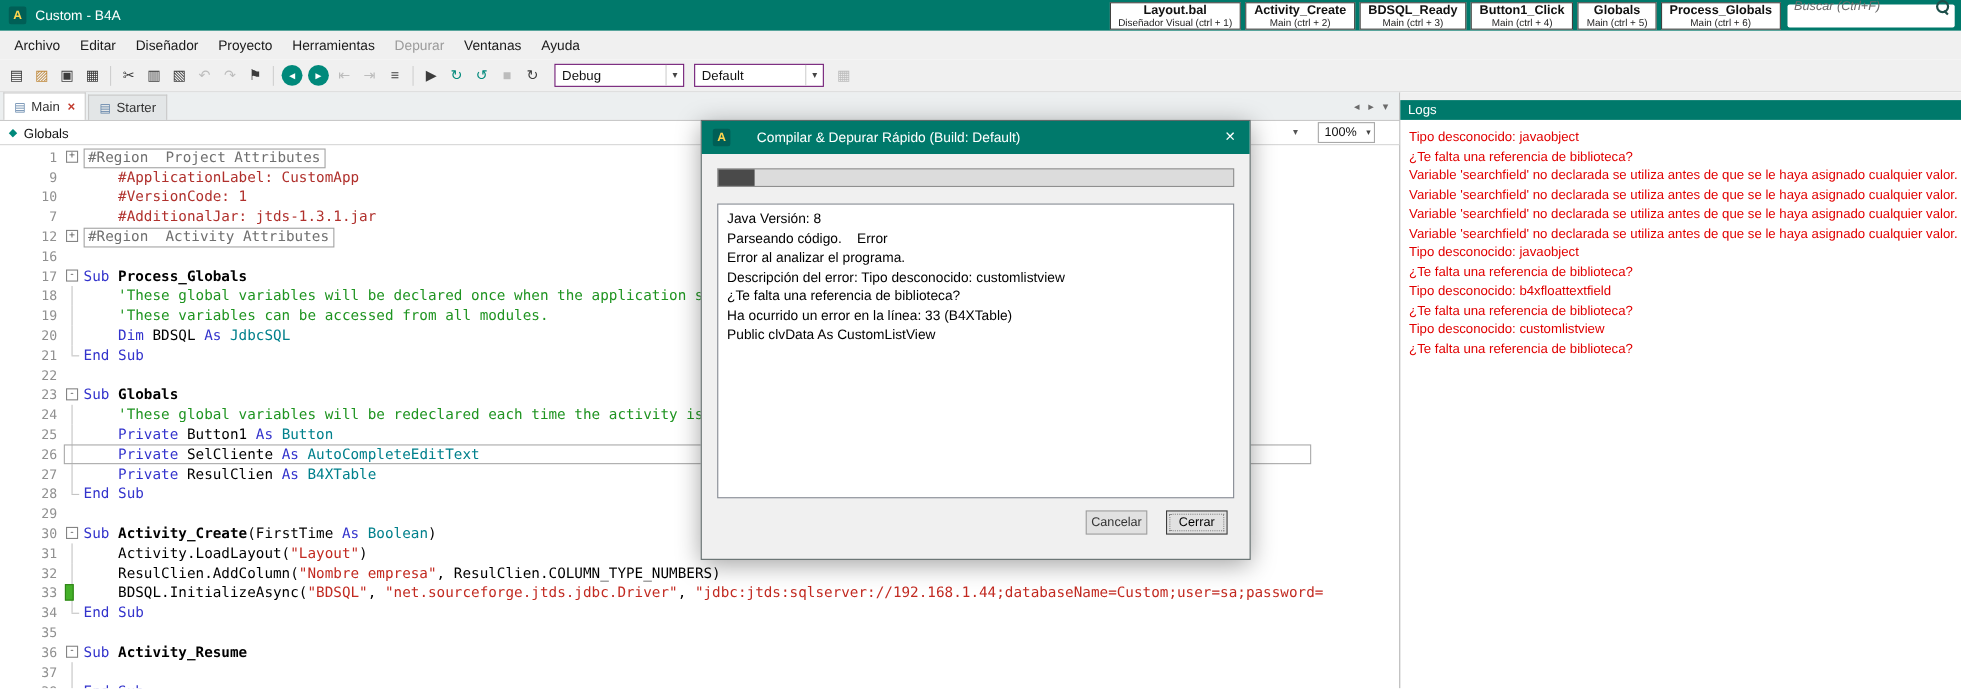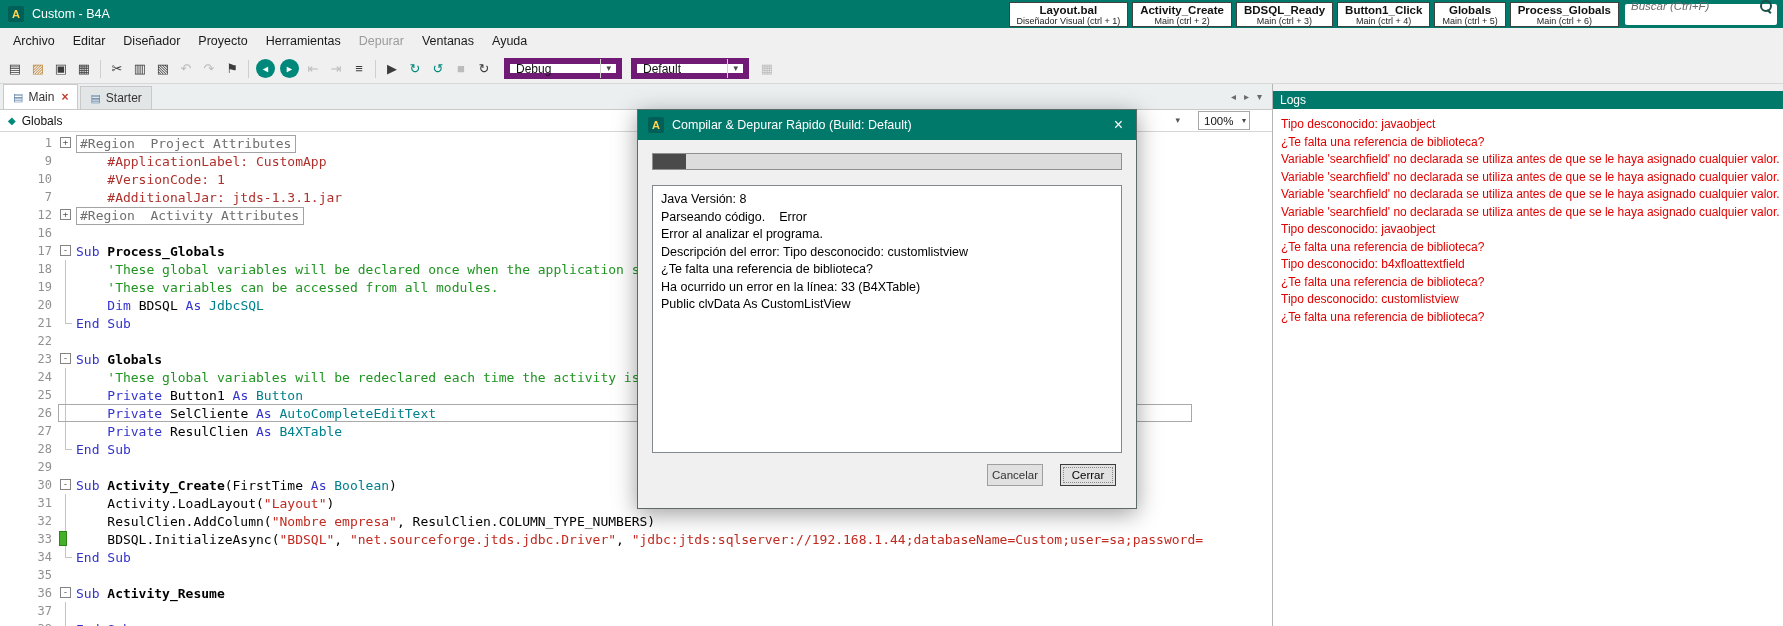--- a/index.html
+++ b/index.html
@@ -26,21 +26,21 @@
   .menubar { height:26px; background:#f0f0f0; display:flex; align-items:center; padding-left:4px; flex:0 0 auto; }
   .menu-item { font-size:12.5px; color:#1a1a1a; padding:4px 9px; cursor:pointer; }
   .menu-item.disabled { color:#9b9b9b; }
 
   
   .toolbar { height:30px; background:#f0f0f0; border-bottom:1px solid #d8d8d8; display:flex; align-items:center; padding-left:4px; gap:1px; flex:0 0 auto; }
   .ticon { width:22px; height:22px; display:inline-flex; align-items:center; justify-content:center; font-size:13px; color:#3c3c3c; cursor:pointer; flex:0 0 auto; }
   .ticon.disabled { color:#bcbcbc; }
   .ticon.circle { width:19px; height:19px; background:#00897b; color:#fff; border-radius:50%; font-size:9px; margin:0 2px; }
   .tsep { width:1px; height:18px; background:#cfcfcf; margin:0 4px; flex:0 0 auto; }
-  .combo { width:118px; height:21px; background:#fff; border:6px solid #701a75; display:flex; align-items:center; font-size:12px; color:#111; padding-left:6px; margin-left:8px; cursor:pointer;justify-content:flex-end; }
+  .combo { width:118px; height:21px; background:#fff; border:1px solid #701a75; display:flex; align-items:center; font-size:12px; color:#111; padding-left:6px; margin-left:8px; cursor:pointer;justify-content:flex-end; }
   .combo .combo-arrow { margin-left:auto; font-size:9px; color:#444; padding:0 5px; border-left:1px solid #d0d0d0; line-height:19px; }
 
   
   .main-row { flex:1; display:flex; min-height:0; }
   .left-pane { width:1272px; flex:0 0 auto; display:flex; flex-direction:column; min-height:0; }
 
   
   .tabstrip { height:26px; background:#eceff0; border-bottom:1px solid #c9c9c9; display:flex; align-items:flex-end; padding-left:3px; flex:0 0 auto; }
   .tab { display:flex; align-items:center; gap:5px; height:23px; padding:0 9px; font-size:12px; color:#333; border:1px solid #c9c9c9; border-bottom:none; background:#e3e6e7; cursor:pointer; margin-right:2px; }
   .tab.active { background:#ffffff; height:25px; font-weight:normal; }
@@ -81,21 +81,21 @@
   
   .logs-pane { flex:1; border-left:1px solid #b5b5b5; display:flex; flex-direction:column; min-height:0; background:#fff; }
   .logs-gap { height:7px; background:#f0f0f0; flex:0 0 auto; }
   .logs-header { height:18px; background:#00796b; color:#fff; font-size:12px; line-height:18px; padding-left:7px; flex:0 0 auto; }
   .logs-body { flex:1; overflow:hidden; padding:7px 8px 0 8px; }
   .log-line { font-size:12px; line-height:17.5px; color:#e10000; white-space:nowrap; overflow:hidden; }
 
   
   .dialog { position:absolute; left:637px; top:109px; width:500px; height:400px; background:#f0f0f0; border:1px solid #5f6a6a; box-shadow:0 5px 22px rgba(0,0,0,0.38); z-index:50; display:flex; flex-direction:column; }
   .dialog-titlebar { height:30px; background:#00796b; display:flex; align-items:center; padding:0 10px; flex:0 0 auto; }
-  .dlg-title { color:#fff; font-size:12.5px; margin-left:8px; }
+  .dlg-title { color:#fff; font-size:12.5px; margin-left:24px; }
   .dlg-close { margin-left:auto; color:#fff; font-size:16px; cursor:pointer; padding:0 3px; line-height:16px; }
   .dialog-body { flex:1; padding:13px 14px 12px 14px; display:flex; flex-direction:column; }
   .progress { height:17px; border:1px solid #8f8f8f; background:#dcdcdc; margin-bottom:15px; flex:0 0 auto; }
   .progress-fill { height:100%; background:#4a4a4a; width:0; }
   .output { background:#fff; border:1px solid #828790; height:268px; overflow:hidden; padding:5px 8px; font-size:12.5px; line-height:1.4; color:#000; flex:0 0 auto; }
   .output div { white-space:pre-wrap; }
   .dlg-buttons { margin-top:11px; display:flex; justify-content:flex-end; gap:17px; padding-right:6px; }
   .btn { min-width:56px; height:22px; background:#e1e1e1; border:1px solid #9f9f9f; font-size:11.5px; color:#333; font-family:"Liberation Sans",sans-serif; cursor:pointer; }
   .btn.default { border:1px solid #3c3c3c; outline:1px dotted #8a8a8a; outline-offset:-4px; color:#000; }
 </style>

